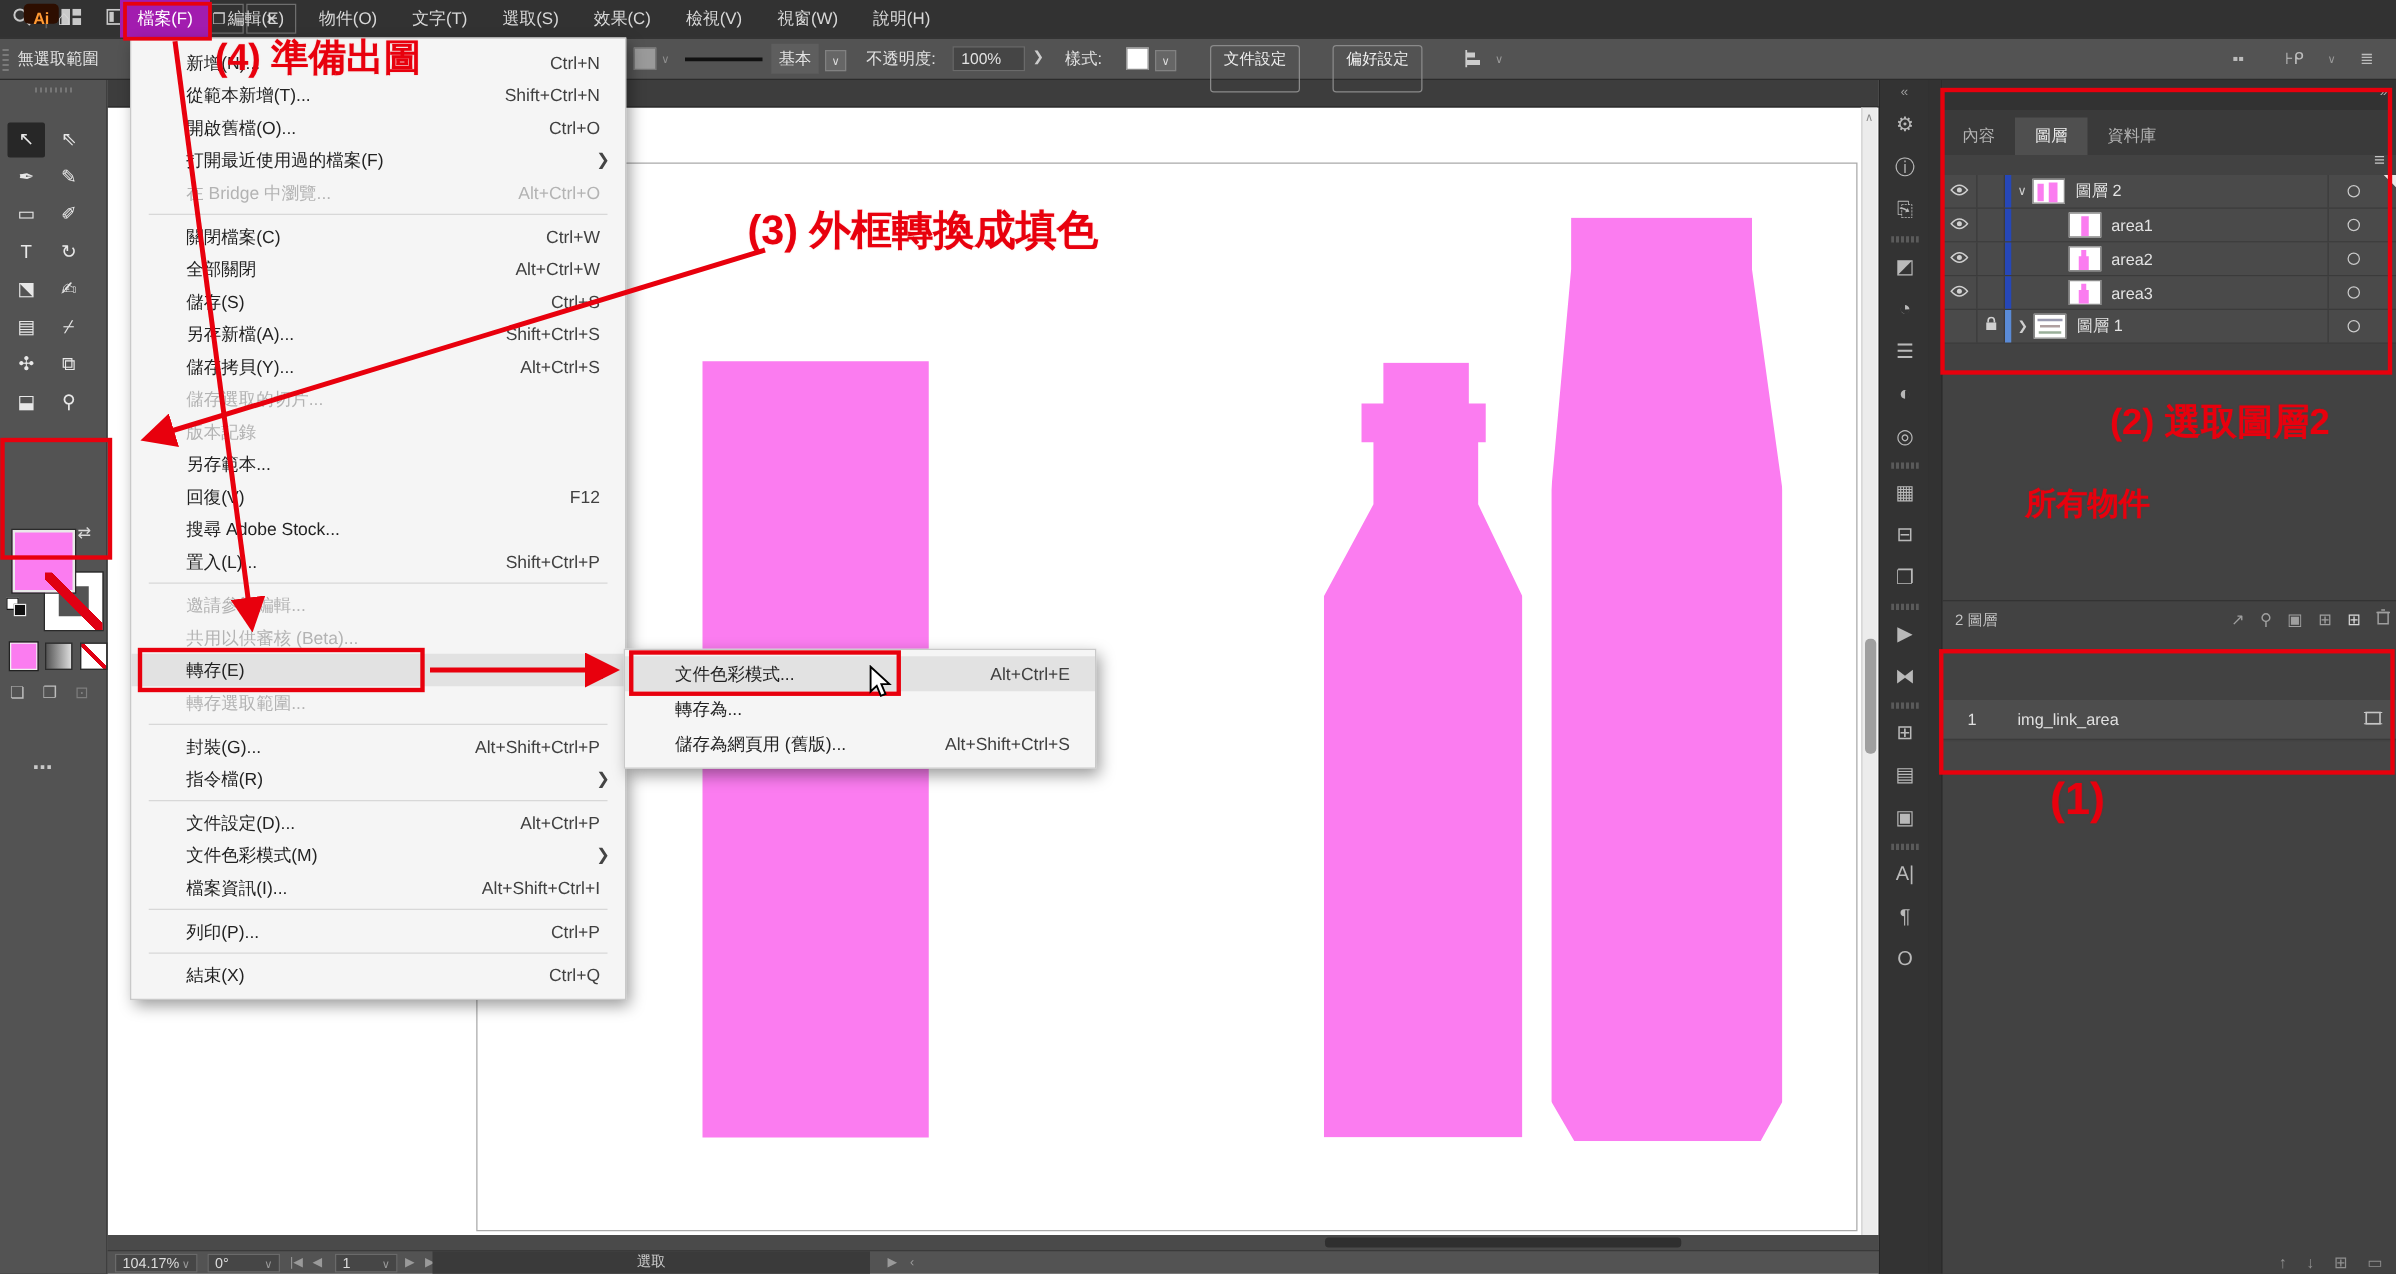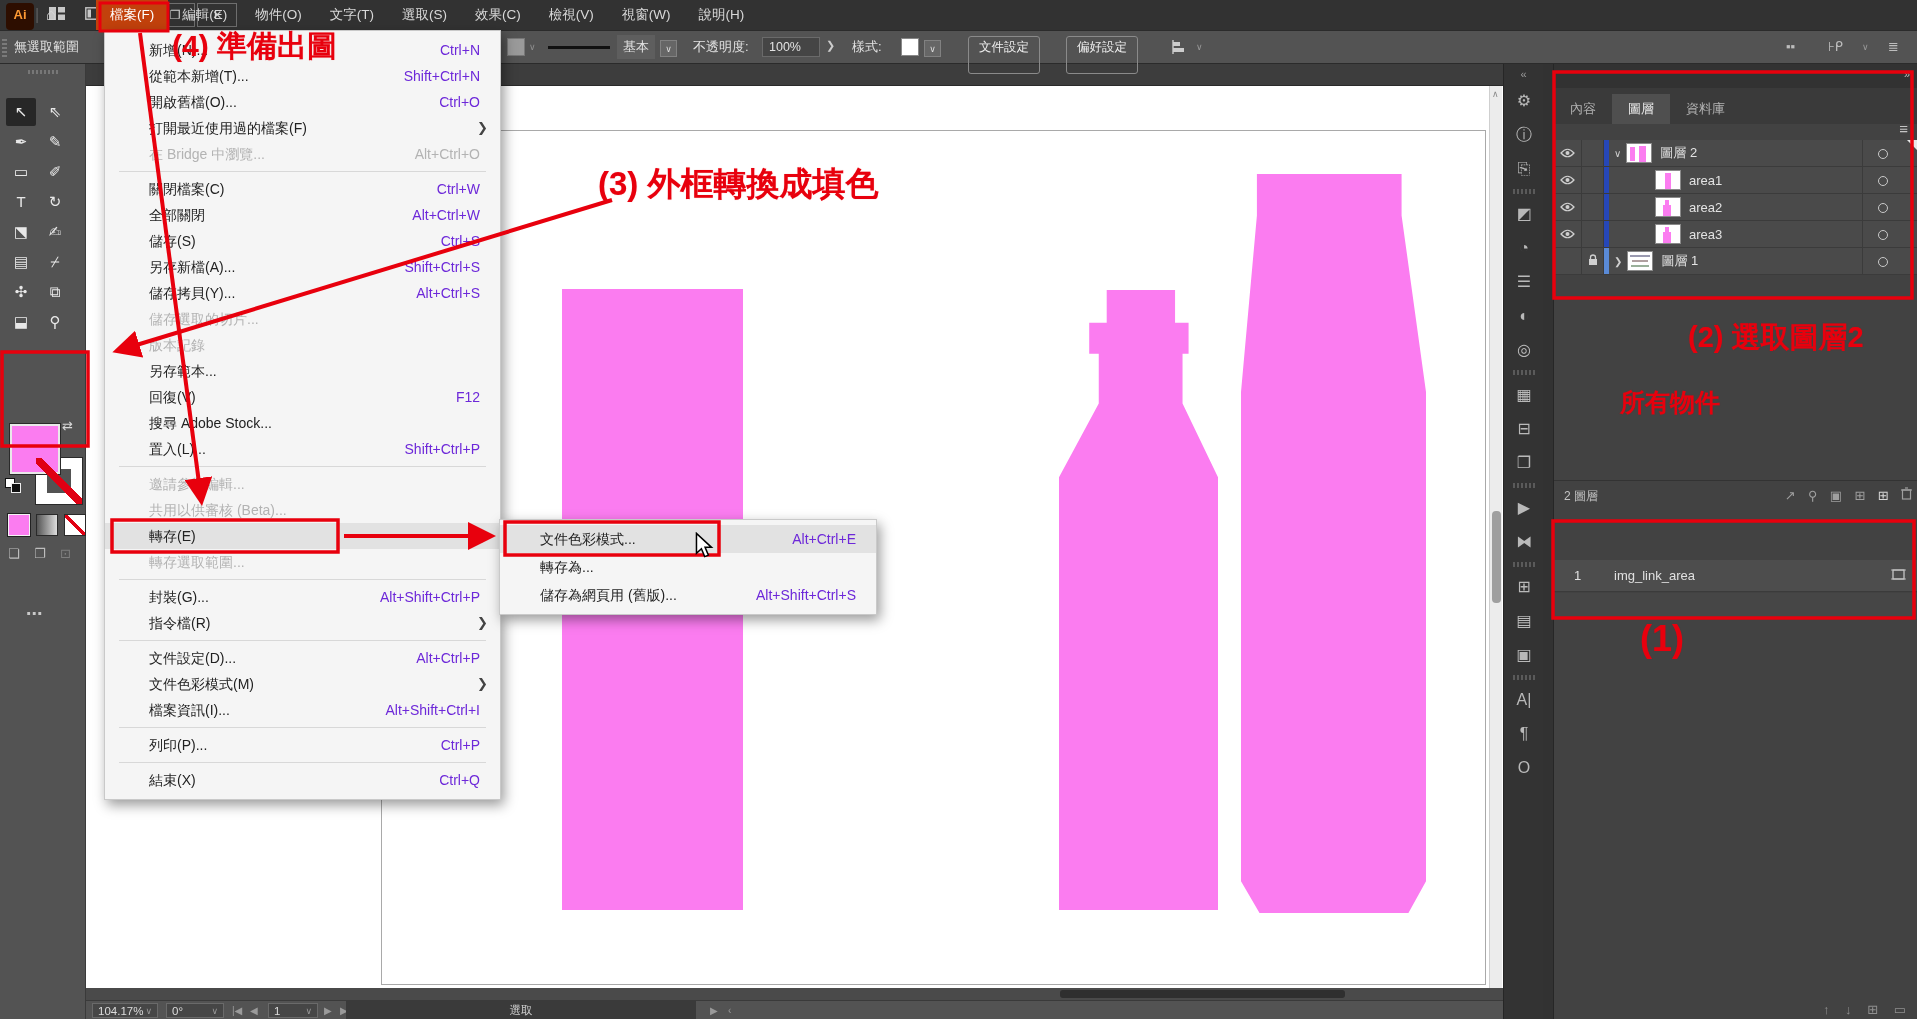--- a/index.html
+++ b/index.html
@@ -3,26 +3,26 @@
 <meta charset="utf-8">
 <style>
   * { margin:0; padding:0; box-sizing:border-box; }
   html,body { width:1917px; height:1019px; overflow:hidden; background:#323232;
     font-family:"Liberation Sans","DejaVu Sans",sans-serif; }
   .abs { position:absolute; }
   #stage { position:relative; width:1917px; height:1019px; }
 
   
   #app-bar { left:0; top:0; width:1917px; height:30px; background:#323232; z-index:40; }
-  #ai-logo { left:6px; top:3px; width:28px; height:27px; background:#2d0e00; color:#ff9a33;
+  #ai-logo { left:19px; top:3px; width:28px; height:16px; background:#2d0e00; color:#ff9a33;
     font-weight:bold; font-size:13px; text-align:center; line-height:24px; border-radius:4px; }
   #home-icon { left:46px; top:4px; color:#d6d6d6; font-size:17px; line-height:22px; }
   #menubar { left:96px; top:0; height:30px; display:flex; }
   .menubar-item { padding:0 14px; line-height:30px; font-size:13.5px; color:#d8d8d8; cursor:default; }
-  .menubar-item.active { background:#c2410c; color:#fff; }
+  .menubar-item.active { background:#a21caf; color:#fff; }
   #appbar-right { right:0; top:0; height:30px; display:flex; align-items:center; }
   .appbar-ico { color:#c8c8c8; font-size:14px; margin:0 10px; }
   .win-btn { width:40px; height:24px; border:1px solid #6e6e6e; margin-left:2px; color:#d0d0d0;
     font-size:12px; text-align:center; line-height:22px; }
 
   
   #control-bar { left:0; top:30px; width:1917px; height:34px; background:#535353;
     border-top:1px solid #2b2b2b; border-bottom:1px solid #2b2b2b; z-index:10; color:#e2e2e2; font-size:13px; }
   #control-bar .cb { top:0; height:32px; line-height:32px; }
   .cb-box { background:#454545; border:1px solid #6a6a6a; height:20px; line-height:18px; top:6px;
@@ -111,21 +111,21 @@
   #ab-row { left:0; top:496px; width:364px; height:32px; background:#4d4d4d; border-bottom:1px solid #3b3b3b;
     display:flex; align-items:center; color:#e0e0e0; font-size:13px; }
   #ab-row2 { left:0; top:529px; width:364px; height:26px; background:#464646; }
   #panels-bottom-icons { left:0; top:938px; width:364px; text-align:right; color:#8f8f8f; font-size:13px; }
   #panels-bottom-icons span { margin-right:12px; }
 
   
   #file-menu { left:104px; top:30px; width:397px; background:#f5f5f5; border:1px solid #c9c9c9;
     box-shadow:3px 5px 12px rgba(0,0,0,.4); z-index:50; padding:6px 0; }
   .menu-item { height:26px; line-height:26px; font-size:14px; color:#222; position:relative; padding-left:44px; }
-  .menu-item .sc { position:absolute; right:20px; color:#6d28d9; }
+  .menu-item .sc { position:absolute; right:20px; color:#404040; }
   .menu-item .sub-arrow { position:absolute; right:12px; color:#444; font-size:13px; }
   .menu-item.disabled, .menu-item.disabled .sc { color:#b3b3b3; }
   .menu-item.hl { background:#e2e2e2; }
   .menu-sep { height:1px; background:#d8d8d8; margin:4px 14px; }
 
   
   #export-submenu { left:499px; top:519px; width:378px; background:#f5f5f5; border:1px solid #c9c9c9;
     box-shadow:3px 5px 12px rgba(0,0,0,.4); z-index:55; padding:5px 0; }
   #export-submenu .menu-item { height:28px; line-height:28px; padding-left:40px; }
 

